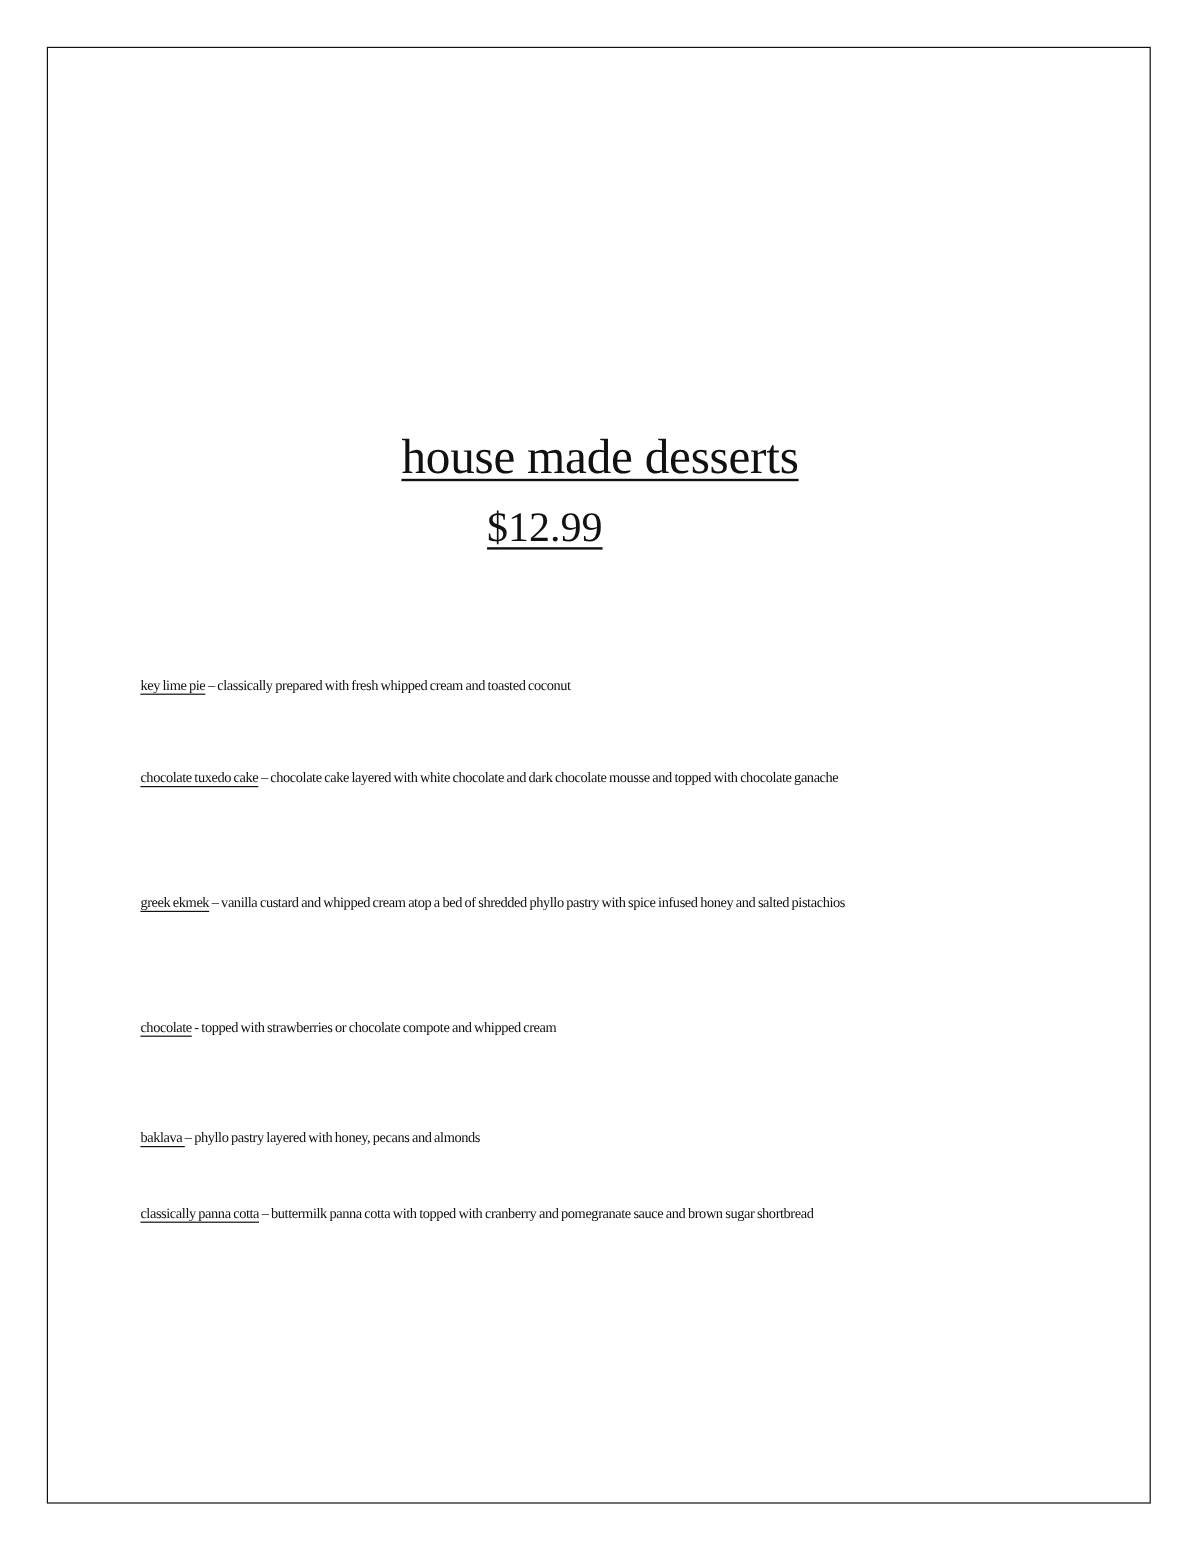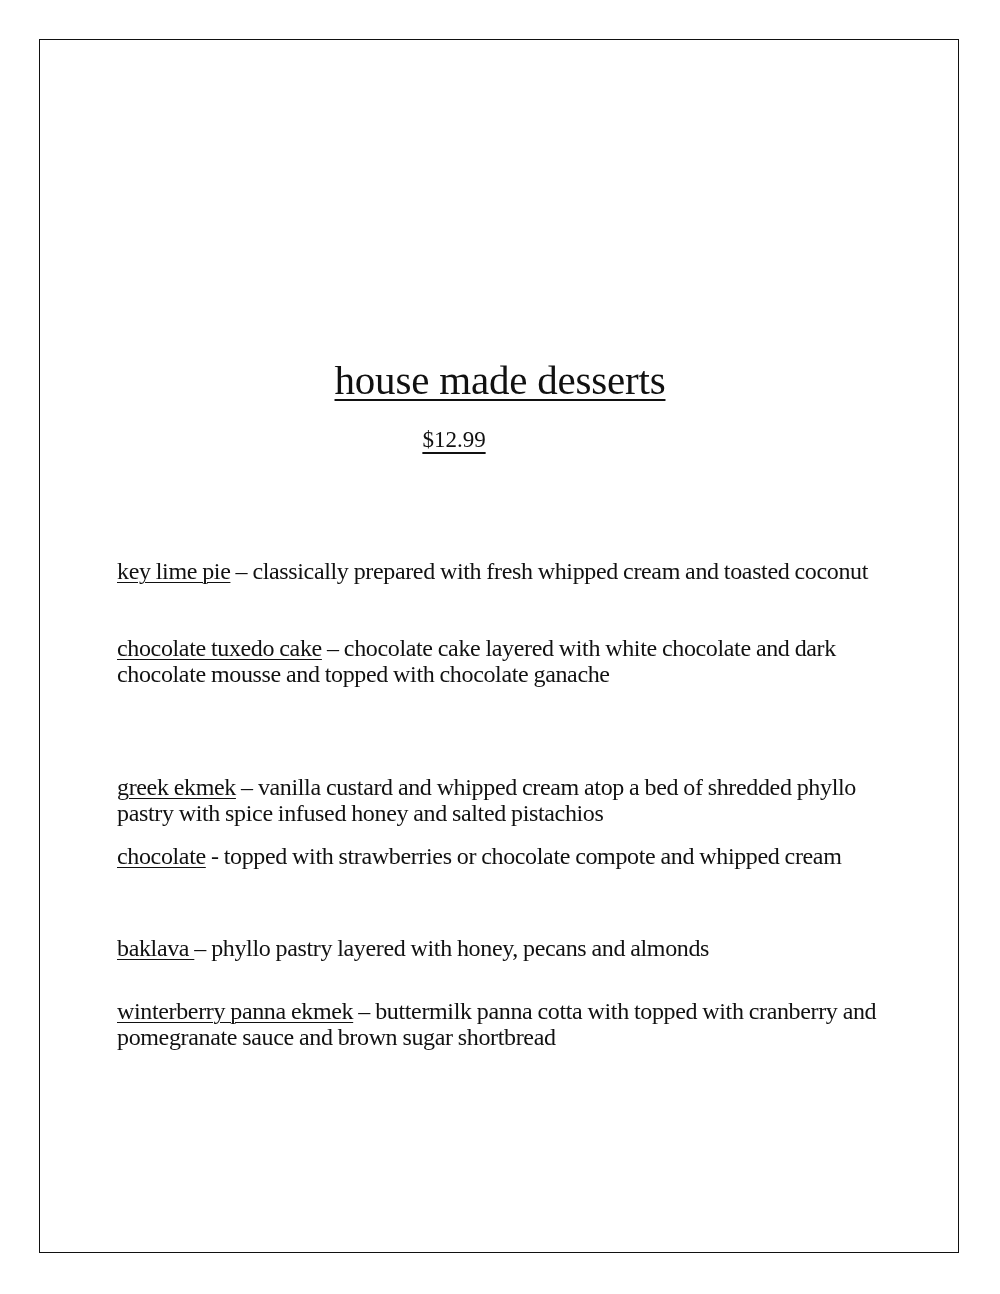--- a/index.html
+++ b/index.html
@@ -38,28 +38,28 @@
       text-decoration: underline;
       text-decoration-thickness: 2px;
       text-underline-offset: 5px;
     }
     .price {
       position: absolute;
       left: 0;
       width: 908px;
       text-align: center;
       top: 418px;
-      font-size: 23px;
+      font-size: 35px;
       line-height: 44px;
     }
     .menu-item {
       position: absolute;
       left: 117px;
       width: 770px;
-      font-size: 24px;
+      font-size: 12px;
       line-height: 26px;
       letter-spacing: -0.35px;
       word-spacing: -0.5px;
     }
     .item-name {
       text-decoration: underline;
       text-underline-offset: 3px;
       text-decoration-thickness: 1px;
     }
   </style>
@@ -73,19 +73,19 @@
 </div>
 
 <div class="price">
   <span>$12.99</span>
 </div>
 
 <div class="menu-item" style="top:558px;"><span class="item-name">key lime pie</span><span> – </span><span>classically prepared with fresh whipped cream and toasted coconut</span></div>
 
 <div class="menu-item" style="top:635px;"><span class="item-name">chocolate tuxedo cake</span><span> – </span><span>chocolate cake layered with white chocolate and dark chocolate mousse and topped with chocolate ganache</span></div>
 
-<div class="menu-item" style="top:739px;margin-top:35px;"><span class="item-name">greek ekmek</span><span> – </span><span>vanilla custard and whipped cream atop a bed of shredded phyllo pastry with spice infused honey and salted pistachios</span></div>
+<div class="menu-item" style="top:739px;"><span class="item-name">greek ekmek</span><span> – </span><span>vanilla custard and whipped cream atop a bed of shredded phyllo pastry with spice infused honey and salted pistachios</span></div>
 
 <div class="menu-item" style="top:843px;"><span class="item-name">chocolate</span><span> - </span><span>topped with strawberries or chocolate compote and whipped cream</span></div>
 
 <div class="menu-item" style="top:921px;margin-top:14px;"><span class="item-name">baklava </span><span>– </span><span>phyllo pastry layered with honey, pecans and almonds</span></div>
 
-<div class="menu-item" style="top:998px;"><span class="item-name">winterberry panna ekmek</span><span> – </span><span>buttermilk panna cotta with topped with cranberry and pomegranate sauce and brown sugar shortbread</span></div>
+<div class="menu-item" style="top:998px;"><span class="item-name">classically panna cotta</span><span> – </span><span>buttermilk panna cotta with topped with cranberry and pomegranate sauce and brown sugar shortbread</span></div>
 
 </body></html>

